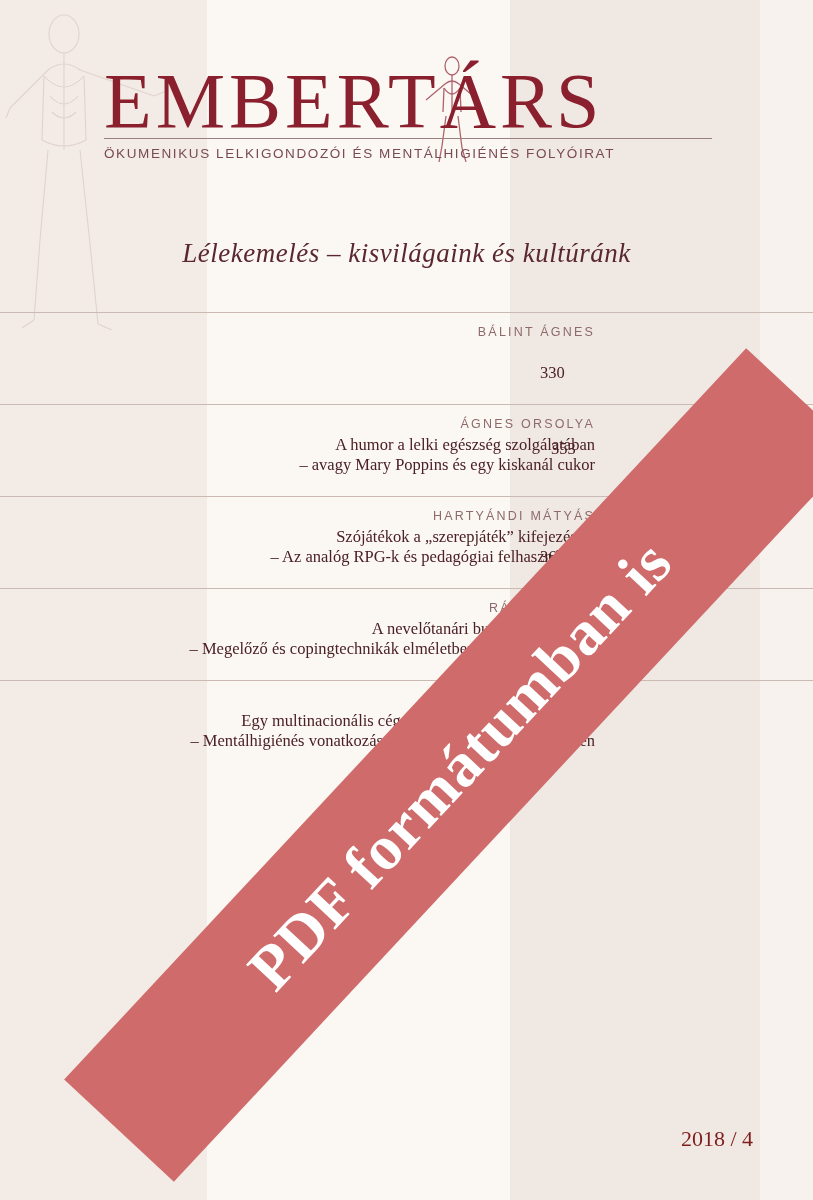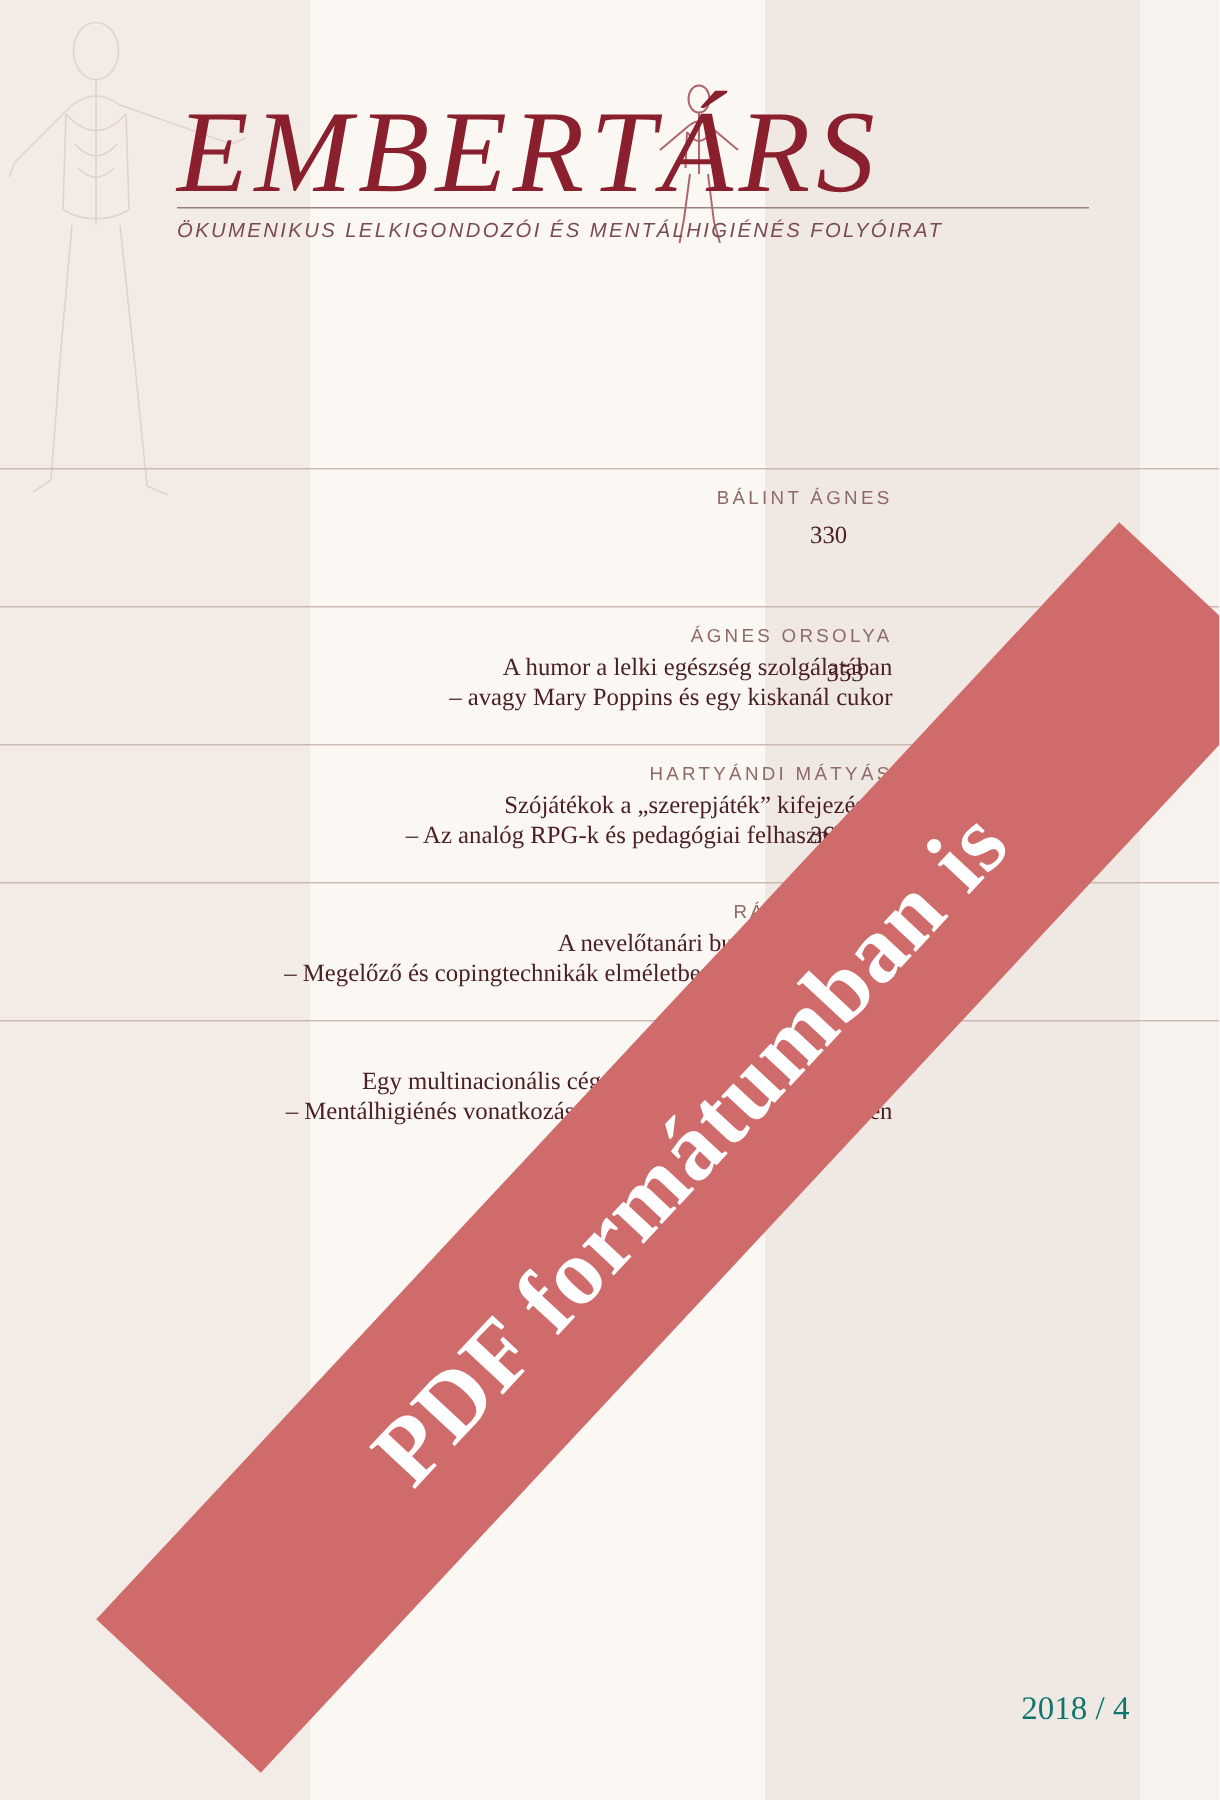--- a/index.html
+++ b/index.html
@@ -49,24 +49,23 @@
     left: 4px;
     top: 0px;
     width: 190px;
     height: 330px;
     opacity: 0.5;
   }
 
   
   .masthead {
     position: absolute;
-    left: 14px; top: 0;
+    left: 0; top: 0;
     width: 696px;
     height: 300px;
-    font-style: italic;
   }
   .logo-wrap {
     position: absolute;
     left: 104px;
     top: 58px;
     width: 590px;
     height: 86px;
   }
   .logo-text {
     font-family: "Liberation Serif", serif;
@@ -165,21 +164,21 @@
     font-size: 16.5px;
     color: #4b2026;
   }
 
   .issue-date {
     position: absolute;
     right: 60px;
     bottom: 48px;
     font-family: "Liberation Serif", serif;
     font-size: 22px;
-    color: #0f766e;
+    color: #7f1d1d;
   }
 
   
   .banner {
     position: absolute;
     left: -40px;
     top: 690px;
     width: 1000px;
     height: 150px;
     background: #cf6b6b;
@@ -244,27 +243,28 @@
           <path d="M24 76 L23 100 M40 76 L41 100"></path>
           <path d="M26 104 L22 134 M38 104 L42 136"></path>
           <path d="M22 134 L19 150 M42 136 L46 150"></path>
         </g>
       </svg>
     </div>
     <div class="rule-top"></div>
     <div class="subtitle">ÖKUMENIKUS LELKIGONDOZÓI ÉS MENTÁLHIGIÉNÉS FOLYÓIRAT</div>
   </div>
 
+  <div class="issue-title">Lélekemelés – kisvilágaink és kultúránk</div>
 
   <div class="contents">
 
 
     <div class="entry two-line">
       <div class="author">BÁLINT ÁGNES</div>
-      <div class="page-no" style="top:34px;">330</div>
+      <div class="page-no" style="top:50px;">330</div>
     </div>
 
     <div class="entry two-line">
       <div class="author">ÁGNES ORSOLYA</div>
       <div class="titles">
         <span>A humor a lelki egészség szolgálatában</span>
         <span class="line2">– avagy Mary Poppins és egy kiskanál cukor</span>
       </div>
       <div class="page-no" style="top:34px;padding-left:11px;">353</div>
     </div>

